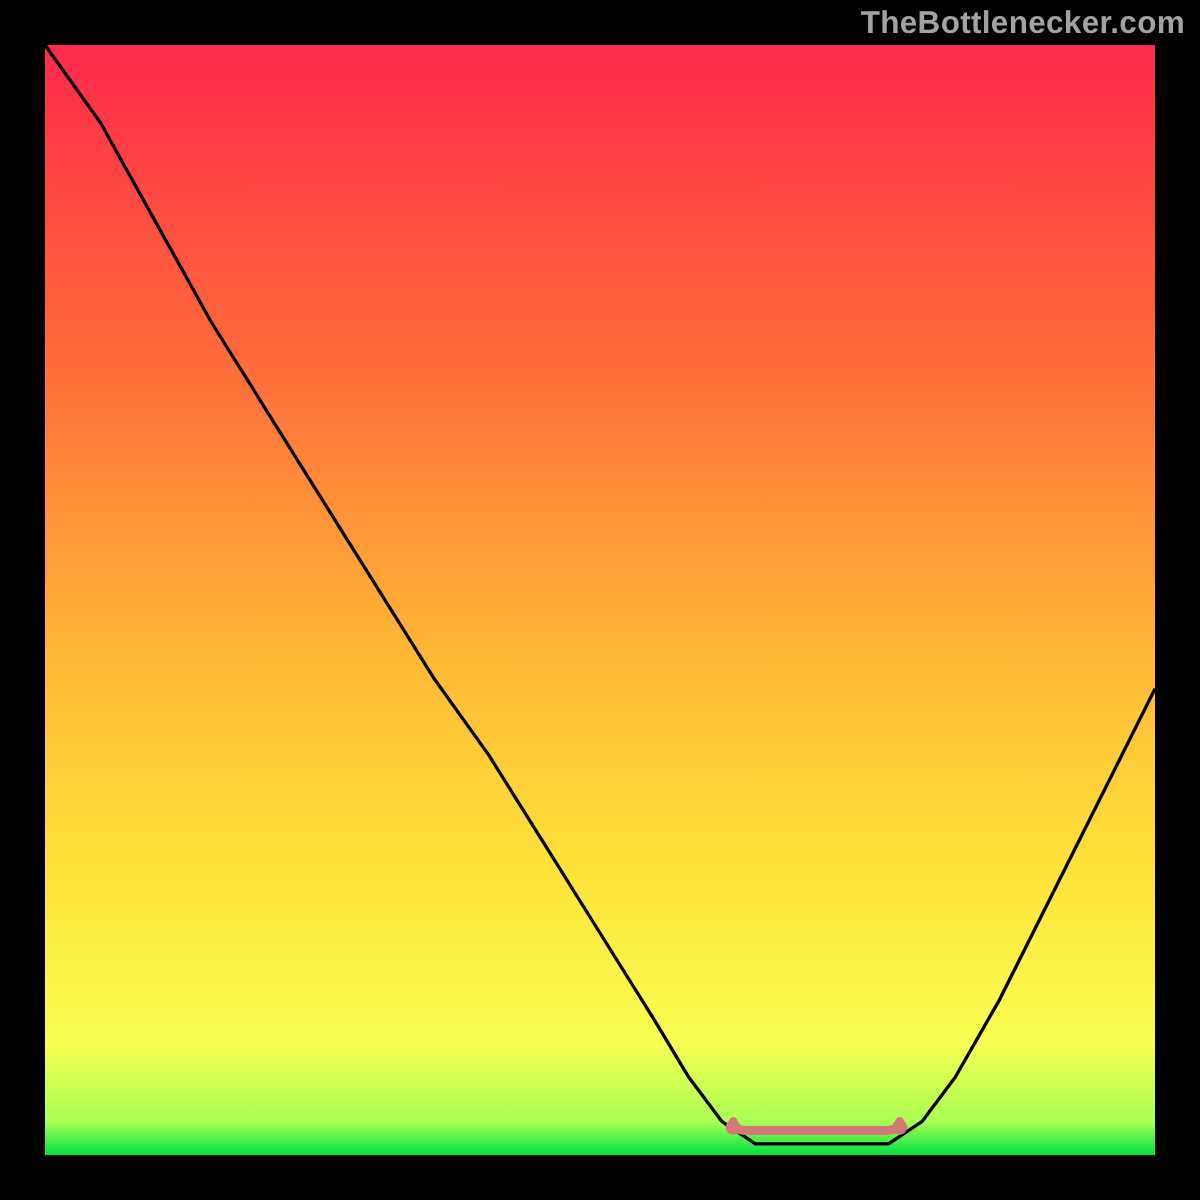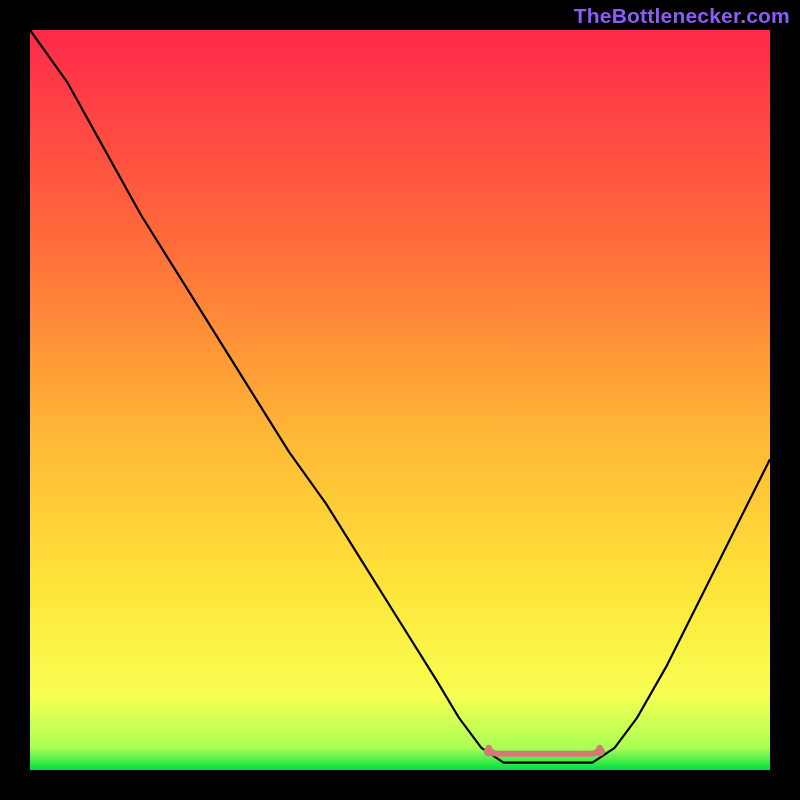--- a/index.html
+++ b/index.html
@@ -14,21 +14,21 @@
   .container {
     position: relative;
     width: 800px;
     height: 800px;
     background: #000;
   }
   .watermark {
     position: absolute;
     top: 4px;
     right: 10px;
-    color: #8b5cf6;
+    color: #a3a3a3;
     font-size: 21px;
     font-weight: 600;
     letter-spacing: 0.2px;
     z-index: 5;
   }
   svg.chart {
     position: absolute;
     left: 0;
     top: 0;
     width: 800px;

